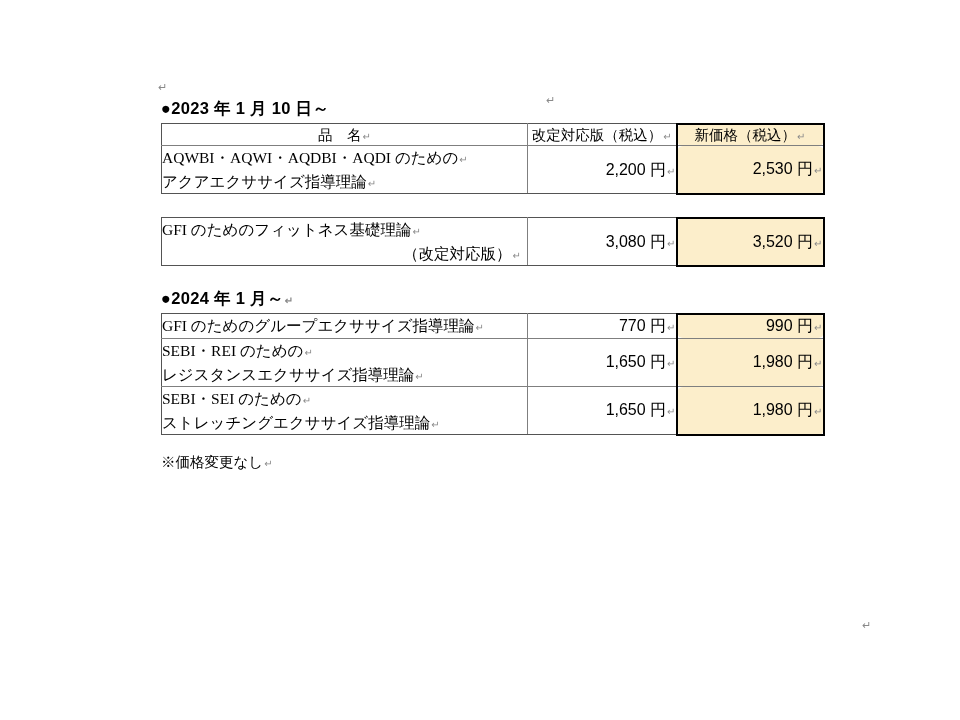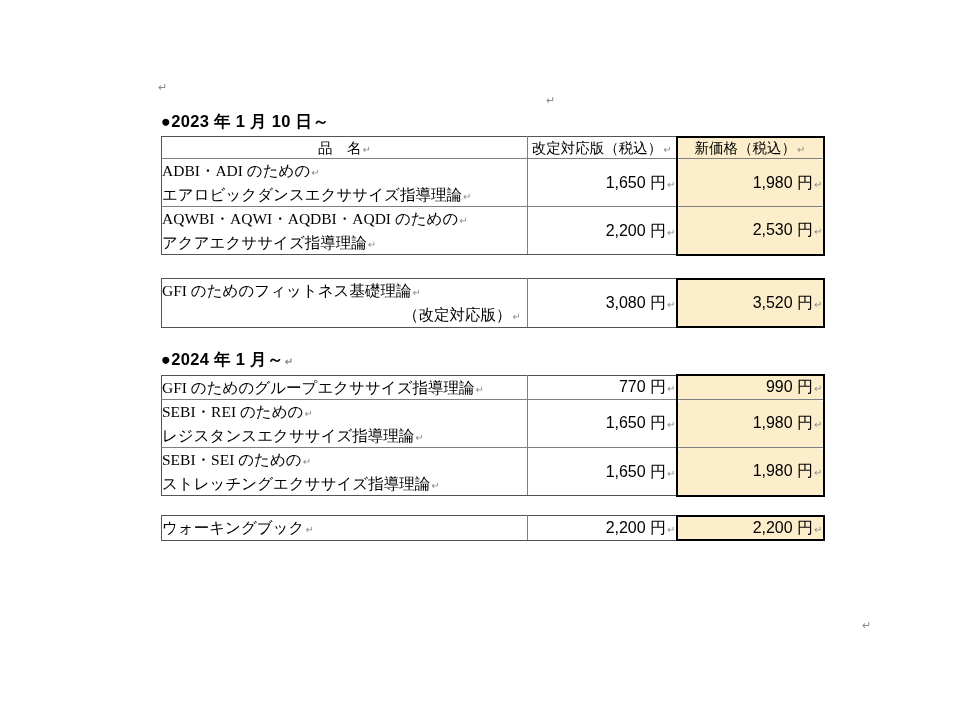--- a/index.html
+++ b/index.html
@@ -30,21 +30,21 @@
     font-family: "Liberation Sans", sans-serif;
     font-size: 11px;
     color: #8a8a8a;
     line-height: 1;
     user-select: none;
   }
 
   .content {
     position: absolute;
     left: 161px;
-    top: 112px;
+    top: 99px;
     width: 680px;
   }
 
   
   .section-heading {
     font-family: "Liberation Sans", sans-serif;
     font-weight: bold;
     font-size: 16.5px;
     letter-spacing: 0.3px;
     color: #000000;
@@ -175,28 +175,20 @@
           <col class="c-cur">
           <col class="c-new">
         </colgroup>
       <tbody>
         <tr>
           <th class="cell-head name-head tbl-outer-top tbl-outer-left"><span>品　名</span><span class="pilcrow">↵</span></th>
           <th class="cell-head tbl-outer-top"><span>改定対応版（税込）</span><span class="pilcrow">↵</span></th>
           <th class="cell-head hl hl-side hl-top"><span>新価格（税込）</span><span class="pilcrow">↵</span></th>
         </tr>
 
-        <tr>
-          <td class="cell-name tbl-outer-left">
-            <span class="line"><span>ADBI・ADI のための</span><span class="pilcrow">↵</span></span>
-            <span class="line"><span>エアロビックダンスエクササイズ指導理論</span><span class="pilcrow">↵</span></span>
-          </td>
-          <td class="cell-price"><span>1,650 円</span><span class="pilcrow">↵</span></td>
-          <td class="cell-price hl hl-side hl-inner-line"><span>1,980 円</span><span class="pilcrow">↵</span></td>
-        </tr>
 
         <tr>
           <td class="cell-name tbl-outer-left tbl-outer-bottom">
             <span class="line"><span>AQWBI・AQWI・AQDBI・AQDI のための</span><span class="pilcrow">↵</span></span>
             <span class="line"><span>アクアエクササイズ指導理論</span><span class="pilcrow">↵</span></span>
           </td>
           <td class="cell-price tbl-outer-bottom"><span>2,200 円</span><span class="pilcrow">↵</span></td>
           <td class="cell-price hl hl-side hl-bottom hl-inner-line"><span>2,530 円</span><span class="pilcrow">↵</span></td>
         </tr>
       </tbody>
@@ -259,32 +251,19 @@
             <span class="line"><span>ストレッチングエクササイズ指導理論</span><span class="pilcrow">↵</span></span>
           </td>
           <td class="cell-price tbl-outer-bottom"><span>1,650 円</span><span class="pilcrow">↵</span></td>
           <td class="cell-price hl hl-side hl-bottom hl-inner-line"><span>1,980 円</span><span class="pilcrow">↵</span></td>
         </tr>
       </tbody>
     </table>
 
     <div class="spacer-sm"></div>
 
-
-    <table class="price-table">
-      <colgroup>
-          <col class="c-name">
-          <col class="c-cur">
-          <col class="c-new">
-        </colgroup>
-      <tbody>
-        <tr>
-          <td class="cell-name tbl-outer-left tbl-outer-top tbl-outer-bottom">
-            <span class="line"><span>ウォーキングブック</span><span class="pilcrow">↵</span></span>
-          </td>
-          <td class="cell-price tbl-outer-top tbl-outer-bottom"><span>2,200 円</span><span class="pilcrow">↵</span></td>
-          <td class="cell-price hl hl-side hl-top hl-bottom"><span>2,200 円</span><span class="pilcrow">↵</span></td>
-        </tr>
-      </tbody>
-    </table>
+    <div class="note-heading">
+      <span>※価格変更なし</span><span class="pilcrow">↵</span>
+    </div>
+
 
   </div>
 </div>
 
 </body></html>

